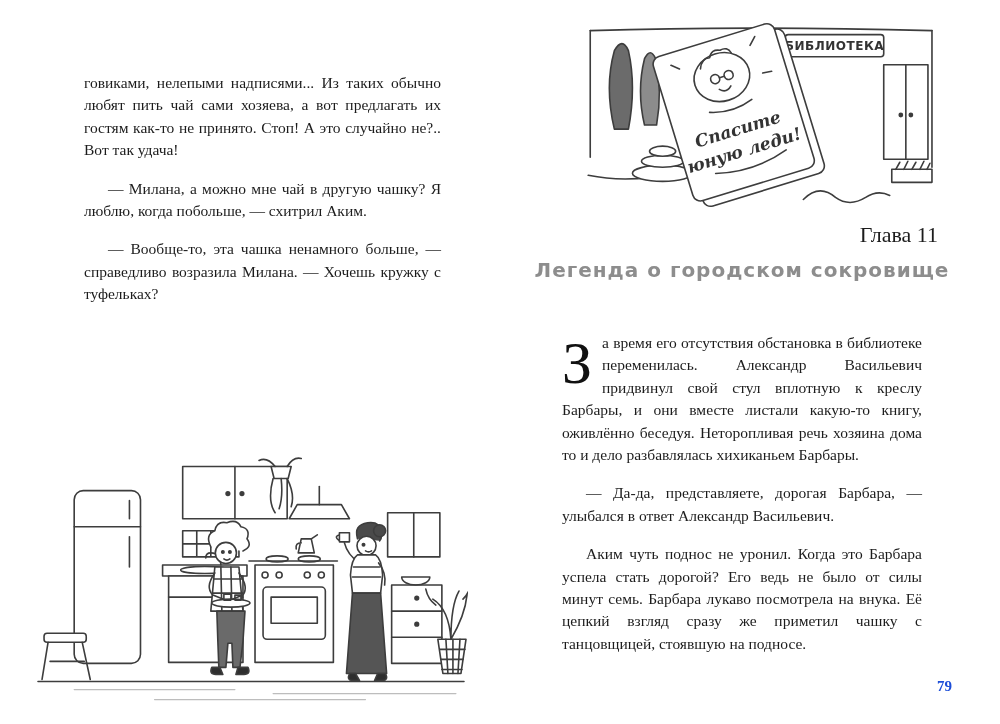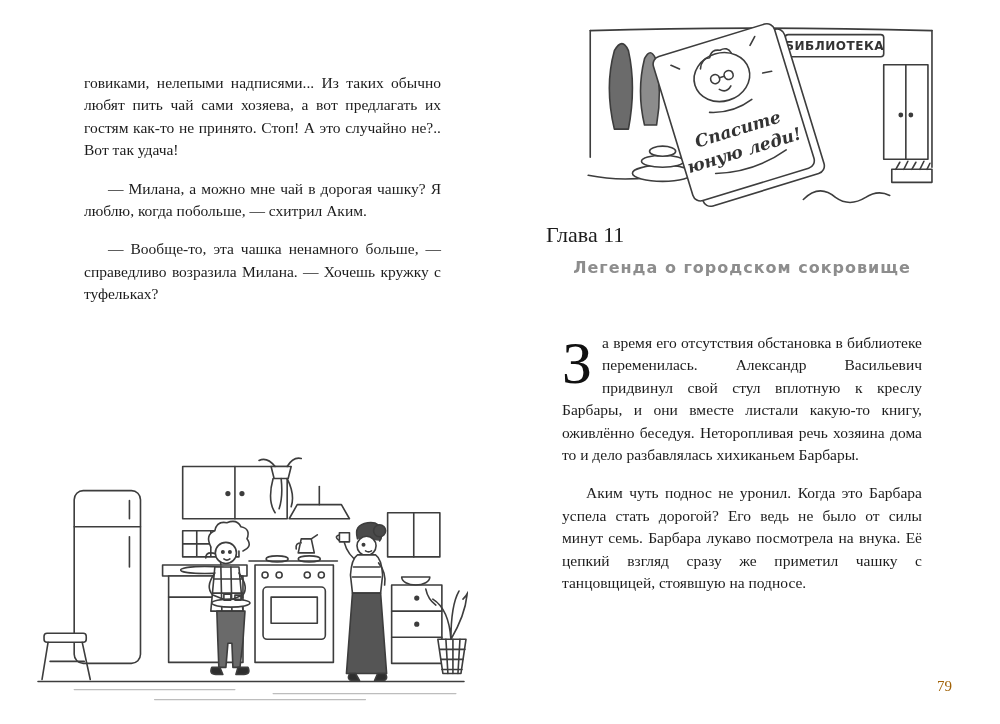--- a/index.html
+++ b/index.html
@@ -16,48 +16,48 @@
   .col-left { left:68px; top:56px; width:389px; }
   .col-right { left:46px; top:316px; width:392px; }
   .para { margin:16px; }
   .para.indent { text-indent:24px; }
   .dropcap {
     float:left; font-size:60px; line-height:52px; padding:5px 10px 0 0;
     font-family:"Liberation Serif", serif; color:#111;
   }
 
   .chapter {
-    position:absolute; left:46px; top:222px; width:392px; text-align:left;
+    position:absolute; left:46px; top:222px; width:392px; text-align:right;
     font-size:22px; font-weight:normal; color:#1c1c1c;
   }
   .chapter-title {
     position:absolute; left:20px; top:258px; width:444px; text-align:center;
-    font-family:"DejaVu Sans", sans-serif; font-weight:bold; font-size:16px;
+    font-family:"DejaVu Sans", sans-serif; font-weight:bold; font-size:20px;
     letter-spacing:1px; color:#8d8d8d;
   }
 
   .illo { position:absolute; }
   .kitchen-illo { left:34px; top:446px; width:434px; height:260px; }
   .library-illo { left:44px; top:6px; width:394px; height:212px; }
 
-  .page-num { position:absolute; top:678px; right:48px; font-size:15px; color:#a16207; }
+  .page-num { position:absolute; top:678px; right:48px; font-size:15px; color:#1d4ed8;font-weight:bold; }
 
   svg text { font-family:"DejaVu Sans", sans-serif; }
   svg text.script { font-family:"DejaVu Serif", serif; font-style:italic; font-weight:bold; }
 </style>
 </head>
 <body>
 
 <div class="spread">
 
   <div class="page-half left">
 
     <div class="body-text col-left">
       <p class="para">говиками, нелепыми надписями... Из таких обычно любят пить чай сами хозяева, а вот предлагать их гостям как-то не принято. Стоп! А это случайно не?.. Вот так удача!</p>
-      <p class="para indent">— Милана, а можно мне чай в дорогая чашку? Я люблю, когда побольше, — схитрил Аким.</p>
+      <p class="para indent">— Милана, а можно мне чай в другую чашку? Я люблю, когда побольше, — схитрил Аким.</p>
       <p class="para indent">— Вообще-то, эта чашка ненамного больше, — справедливо возразила Милана. — Хочешь кружку с туфельках?</p>
     </div>
 
     <svg class="illo kitchen-illo" viewBox="0 0 432 258">
       <g stroke="#bdbdbd" stroke-width="1.2" fill="none" stroke-linecap="round">
         <path d="M40 242 H200 M238 246 H420 M120 252 H330"></path>
       </g>
       <g stroke="#3d3d3d" stroke-width="1.6" fill="none" stroke-linecap="round" stroke-linejoin="round">
         <path d="M4 234 H428"></path>
 
@@ -226,19 +226,20 @@
       </g>
     </svg>
 
     <h2 class="chapter">Глава 11</h2>
     <div class="chapter-title">Легенда о городском сокровище</div>
 
     <div class="body-text col-right">
       <p class="para">
         <span class="dropcap">З</span><span>а время его отсутствия обстановка в библиотеке переменилась. Александр Васильевич придвинул свой стул вплотную к креслу Барбары, и они вместе листали какую-то книгу, оживлённо беседуя. Неторопливая речь хозяина дома то и дело разбавлялась хихиканьем Барбары.</span>
       </p>
+      <p class="para indent">— Да-да, представляете, дорогая Барбара, — улыбался в ответ Александр Васильевич.</p>
       <p class="para indent">Аким чуть поднос не уронил. Когда это Барбара успела стать дорогой? Его ведь не было от силы минут семь. Барбара лукаво посмотрела на внука. Её цепкий взгляд сразу же приметил чашку с танцовщицей, стоявшую на подносе.</p>
     </div>
 
     <div class="page-num">79</div>
   </div>
 
 </div>
 
 </body></html>

